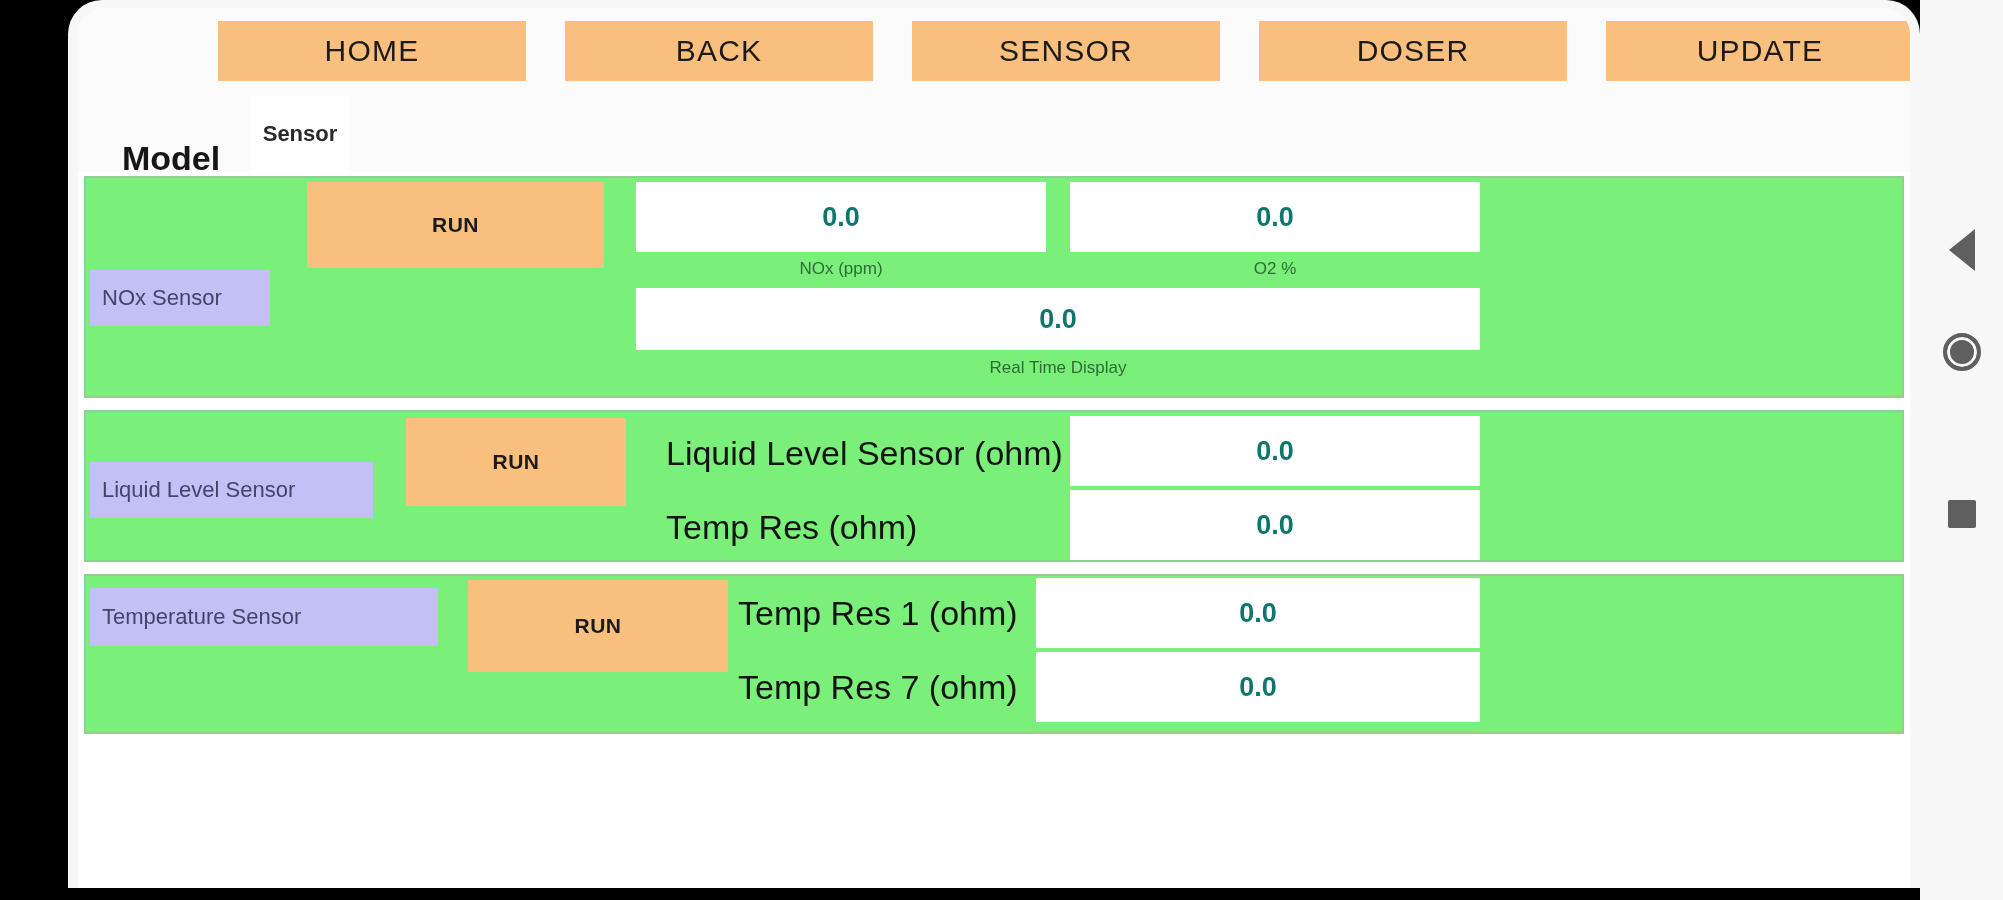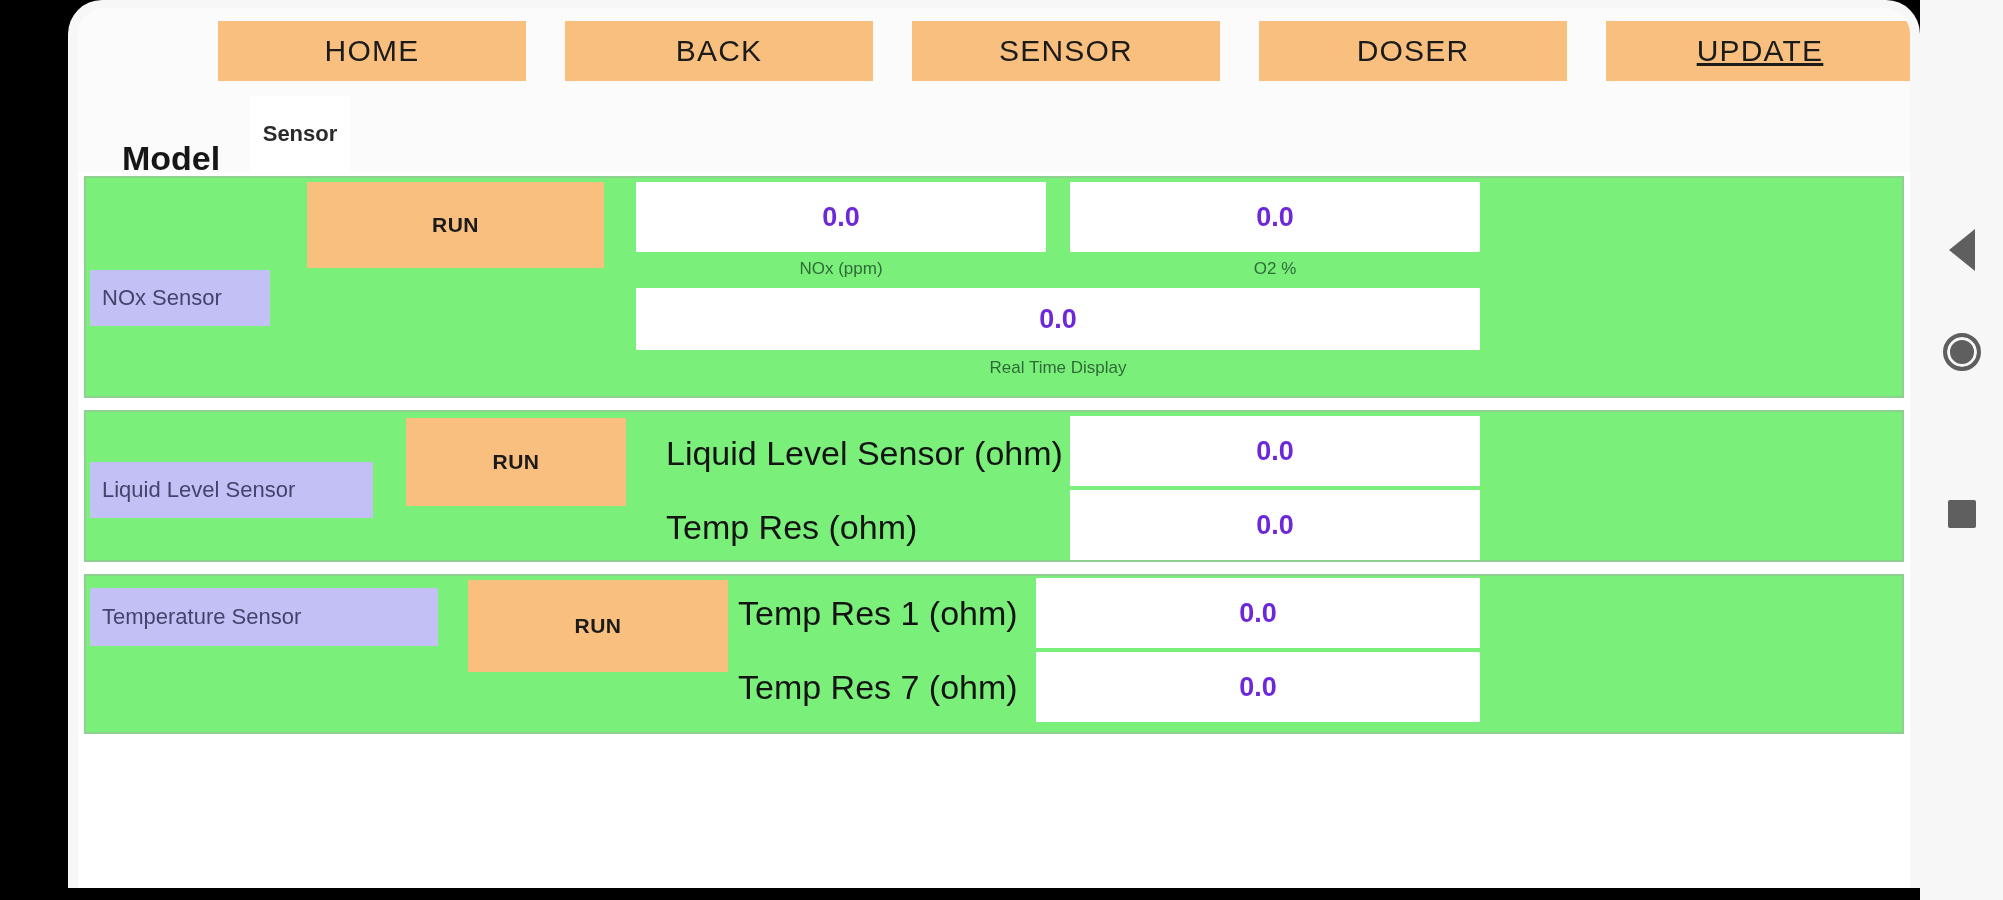--- a/index.html
+++ b/index.html
@@ -102,21 +102,21 @@
     letter-spacing:0.5px;
     cursor:pointer;
     box-sizing:border-box;
   }
 
   
   .valbox{
     position:absolute;
     background:#ffffff;
     display:flex;align-items:center;justify-content:center;
-    font-size:27px;font-weight:700;color:#6d28d9;
+    font-size:27px;font-weight:700;color:#0f766e;
     box-sizing:border-box;
   }
 
   
   .caption{
     position:absolute;
     display:flex;align-items:center;justify-content:center;
     font-size:17px;color:#2f6b38;font-weight:400;
     white-space:nowrap;
   }
@@ -161,21 +161,21 @@
 <div id="root">
 
   <div class="app-window">
     <div class="app-inner">
 
       <div class="topnav">
         <div class="navbtn" style="left:140px;width:308px;">HOME</div>
         <div class="navbtn" style="left:487px;width:308px;">BACK</div>
         <div class="navbtn" style="left:834px;width:308px;">SENSOR</div>
         <div class="navbtn" style="left:1181px;width:308px;">DOSER</div>
-        <div class="navbtn" style="left:1528px;width:308px;text-decoration:underline;">UPDATE</div>
+        <div class="navbtn" style="left:1528px;width:308px;">UPDATE</div>
       </div>
 
       <div class="tabrow">
         <div class="tab-model">Model</div>
         <div class="tab-sensor">Sensor</div>
       </div>
 
       <div class="content">
 
         <div class="section sec-nox">

